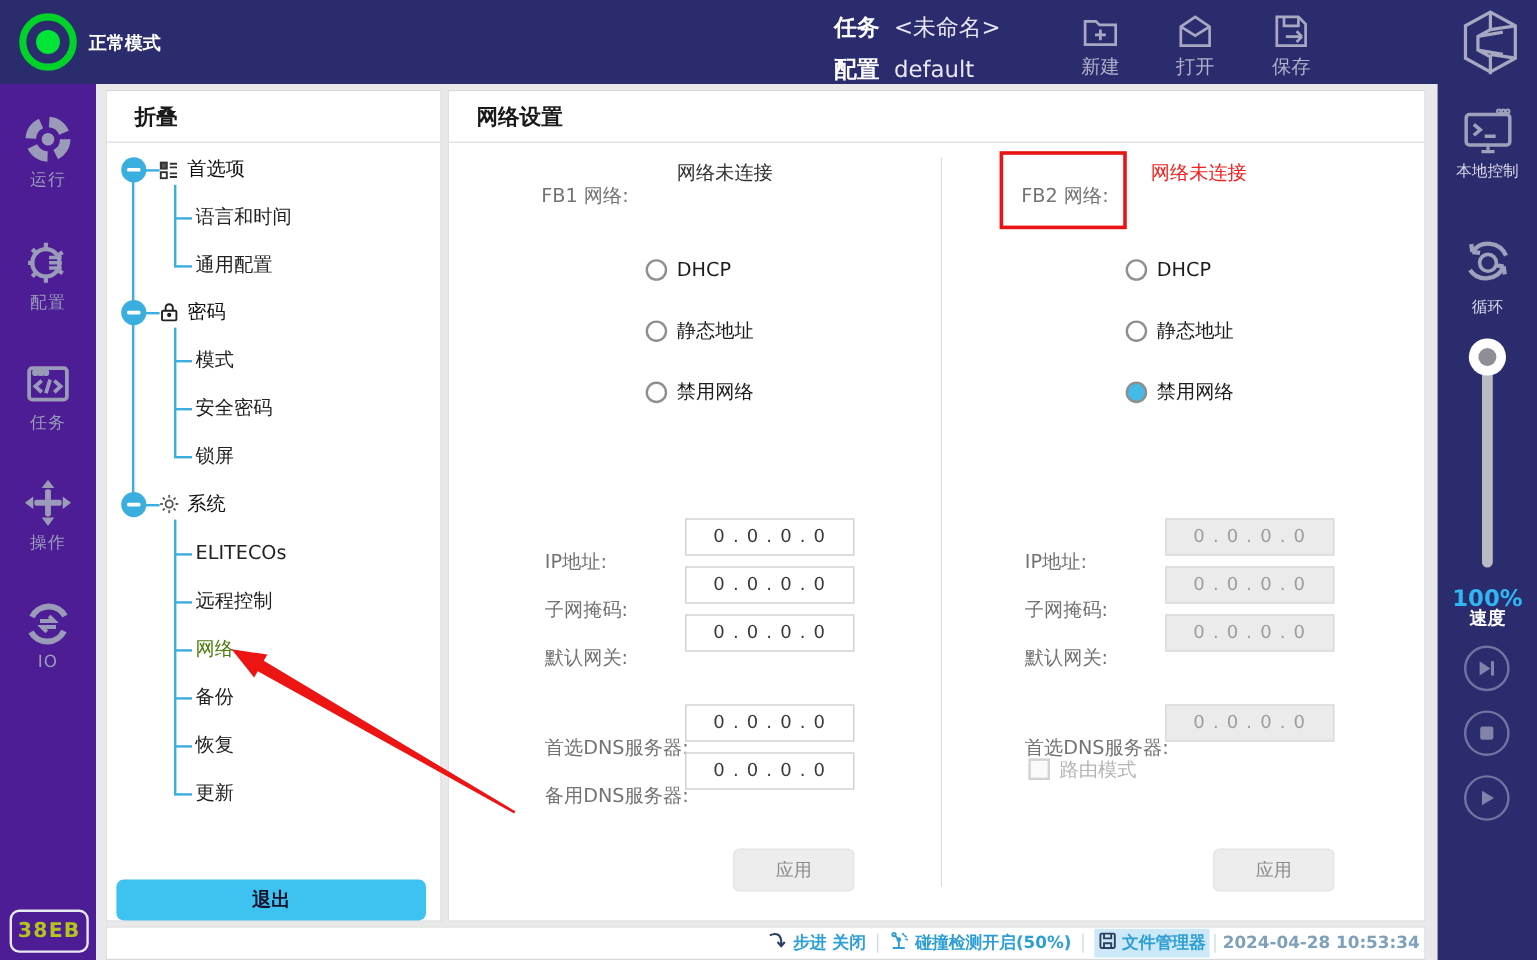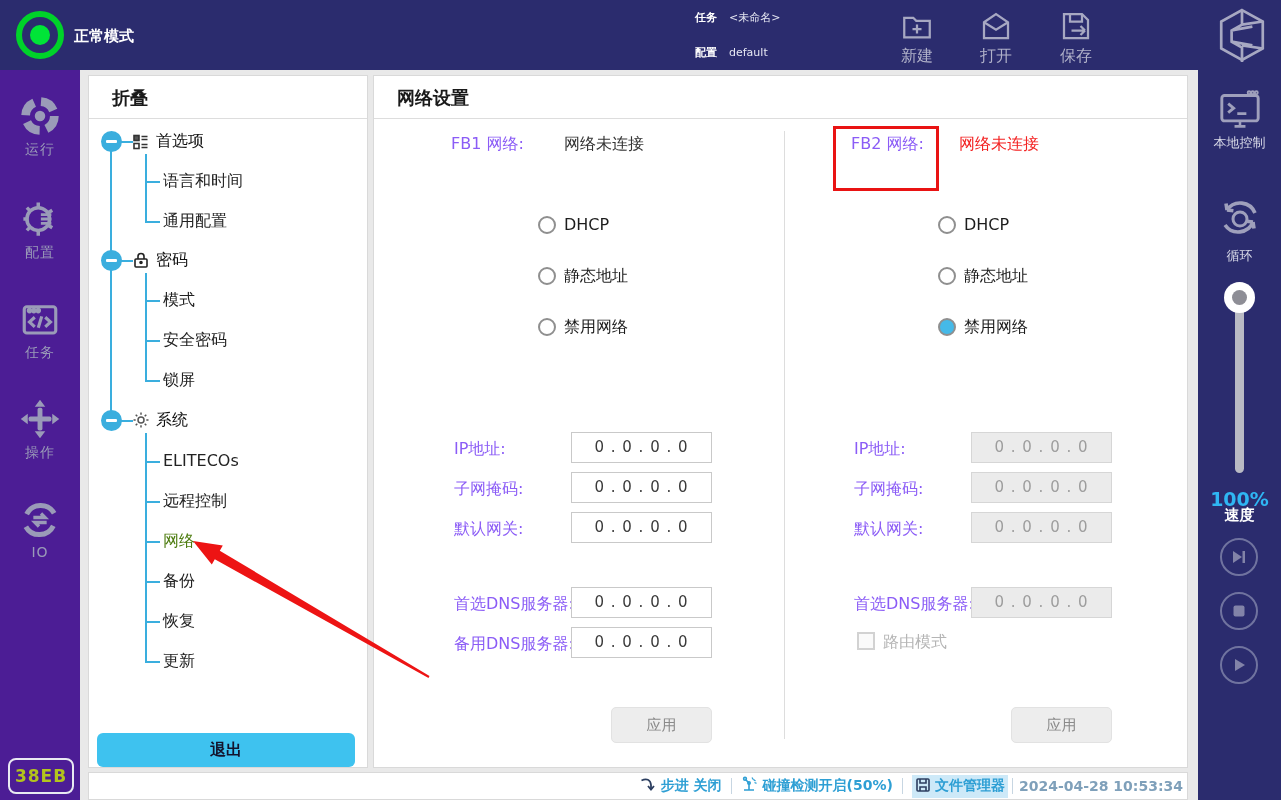--- a/index.html
+++ b/index.html
@@ -4,21 +4,21 @@
 <style>
   * { margin:0; padding:0; box-sizing:border-box; }
   html,body { width:1281px; height:800px; }
   body { font-family:"DejaVu Sans","Liberation Sans",sans-serif; background:#e9e9e9; position:relative; overflow:hidden; }
 
   
   .topbar { position:absolute; left:0; top:0; width:1281px; height:70px; background:#2b2c6e; z-index:5; }
   .status-ring { position:absolute; left:16px; top:11px; width:48px; height:48px; border:6px solid #00d22a; border-radius:50%; }
   .status-ring .dot { position:absolute; left:50%; top:50%; width:20px; height:20px; margin:-10px 0 0 -10px; background:#00e437; border-radius:50%; }
   .mode-label { position:absolute; left:74px; top:27px; color:#fff; font-size:15px; font-weight:bold; }
-  .tb-kv { position:absolute; color:#fff; font-size:11px; }
+  .tb-kv { position:absolute; color:#fff; font-size:19px; }
   .tb-kv b { font-weight:bold; margin-right:12px; }
   .tb-kv span { color:#e7e8f3; font-weight:normal; }
   .tb-action { position:absolute; top:8px; width:64px; text-align:center; color:#a7a8c2; cursor:pointer; }
   .tb-action svg { display:block; margin:0 auto; }
   .tb-action .lbl { font-size:16px; margin-top:2px; color:#b0b1c9; }
   .logo { position:absolute; right:14px; top:8px; }
 
   
   .leftnav { position:absolute; left:0; top:70px; width:80px; height:730px; background:#4c1d95; z-index:4; }
   .ln-item { position:absolute; left:0; width:80px; text-align:center; color:#9a9bb8; cursor:pointer; }
@@ -48,21 +48,21 @@
   .t-toggle { position:absolute; left:12px; width:21px; height:21px; background:#3aaede; border-radius:50%; cursor:pointer; }
   .t-toggle::after { content:""; position:absolute; left:5px; top:9px; width:11px; height:3px; background:#fff; border-radius:1px; }
   .t-picon { position:absolute; left:43px; }
   .t-plabel { position:absolute; left:67px; font-size:16px; color:#111; font-weight:500; cursor:pointer; white-space:nowrap; }
   .t-clabel { position:absolute; left:74px; font-size:16px; color:#222; cursor:pointer; white-space:nowrap; }
   .t-clabel.sel { color:#4d7c0f; }
   .exit-btn { position:absolute; left:8px; top:657px; width:258px; height:34px; background:#3ec2ef; border:none; border-radius:6px; font-size:16px; font-weight:bold; color:#13132b; cursor:pointer; font-family:inherit; }
 
   
   .col-divider { position:absolute; left:410px; top:55px; width:1px; height:608px; background:#ddd; }
-  .f-label { position:absolute; font-size:16px; color:#8b5cf6; white-space:nowrap; }
+  .f-label { position:absolute; font-size:16px; color:#737373; white-space:nowrap;margin-top:19px; }
   .f-status { position:absolute; font-size:16px; color:#333; white-space:nowrap; }
   .f-status.err { color:#f32222; }
   .radio { position:absolute; width:18px; height:18px; border:2px solid #8f8f8f; border-radius:50%; background:#fff; cursor:pointer; }
   .radio.checked { background:#45b9e8; }
   .r-label { position:absolute; font-size:16px; font-weight:500; color:#1d1d1d; white-space:nowrap; }
   .field { position:absolute; width:141px; height:31px; border:1px solid #c9c9c9; background:#fff; font-size:15px; color:#3a3a3a; text-align:center; line-height:29px; letter-spacing:1px; }
   .field.dis { background:#ebebeb; border-color:#d6d6d6; color:#9d9d9d; }
   .apply-btn { position:absolute; width:101px; height:36px; background:#ededed; border:1px solid #e2e2e2; border-radius:5px; font-size:15px; color:#8a8a8a; cursor:pointer; font-family:inherit; }
   .checkbox { position:absolute; width:18px; height:18px; border:2px solid #d2d2d2; background:#fafafa; }
   .cb-label { position:absolute; font-size:16px; color:#b5b5b5; white-space:nowrap; }

